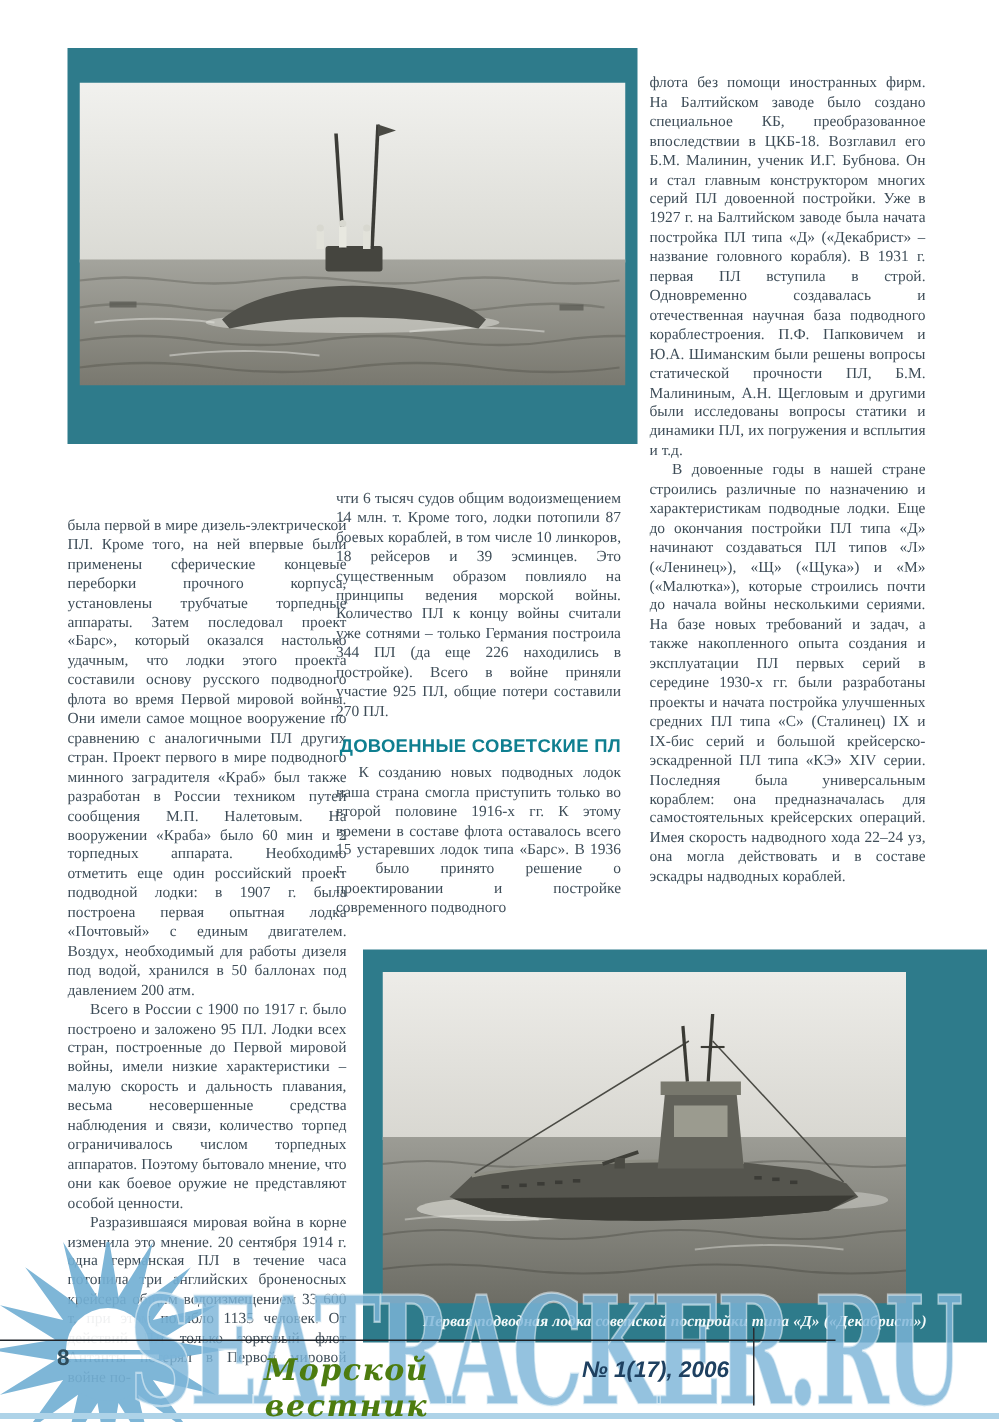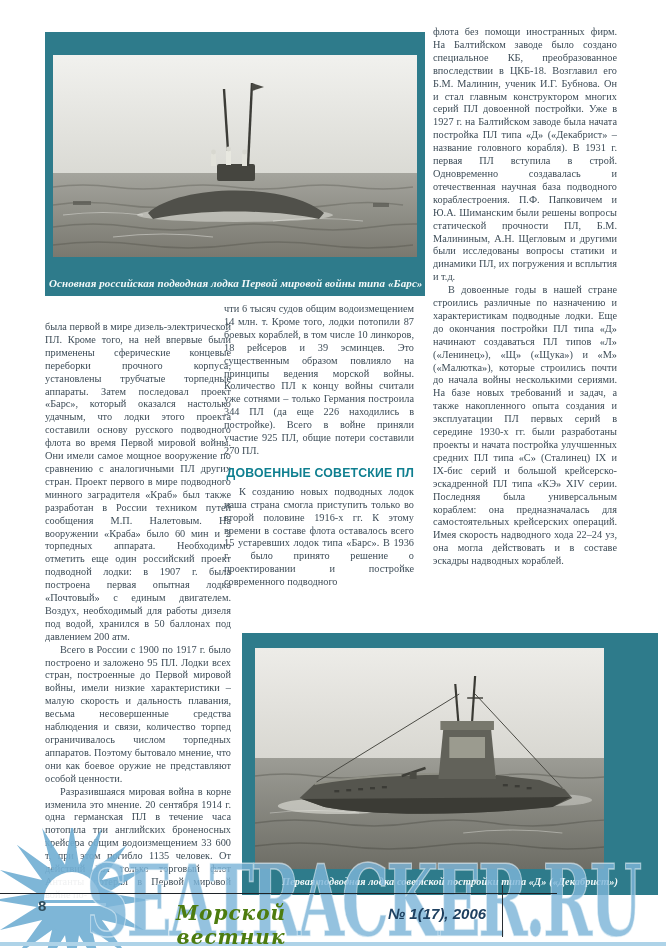--- a/index.html
+++ b/index.html
@@ -16,21 +16,21 @@
   .photo svg{display:block;width:100%;height:100%;}
   .photo-caption{
     position:absolute;left:4px;right:4px;bottom:7px;text-align:center;
     color:#f4fafa;font-style:italic;font-weight:bold;font-size:11px;
     font-family:"Liberation Serif", serif;letter-spacing:.1px;white-space:nowrap;
   }
   #photo-bottom .photo-caption{font-size:10.3px;bottom:8px;}
   
   .col{
     position:absolute;color:#3e4d58;font-size:10.3px;line-height:12.9px;
-    text-align:justify;overflow:hidden;
+    text-align:justify;overflow:hidden;margin-top:24px;
   }
   .col p{margin:0;}
   .col p.indent{text-indent:15px;}
   #col-left{left:45px;top:321px;width:186px;height:622px;}
   #col-middle{left:224px;top:303px;width:190px;height:310px;}
   #col-right{left:433px;top:26px;width:184px;height:594px;}
   .section-heading{
     margin:9px 0 6px 0;color:#0f7f90;font-family:"Liberation Sans", sans-serif;
     font-weight:bold;font-size:12.3px;letter-spacing:.2px;text-align:right;
   }
@@ -101,21 +101,20 @@
         <line x1="195" y1="111" x2="199" y2="28" stroke="#3c3c37" stroke-width="2.4"></line>
         <path d="M199,28 l12,4 l-12,4 Z" fill="#4a4a44"></path>
         <rect x="158" y="99" width="5" height="12" fill="#e2e2da"></rect>
         <rect x="173" y="96" width="5" height="14" fill="#e8e8e0"></rect>
         <rect x="189" y="99" width="5" height="12" fill="#e2e2da"></rect>
         <circle cx="160.5" cy="97" r="2.4" fill="#d8d8d0"></circle>
         <circle cx="175.5" cy="94" r="2.4" fill="#d8d8d0"></circle>
         <circle cx="191.5" cy="97" r="2.4" fill="#d8d8d0"></circle>
       </svg>
     </div>
-    <div class="photo-caption">Основная российская подводная лодка Первой мировой войны типа «Барс»</div>
   </div>
 
   <div class="col" id="col-right">
     <p>флота без помощи иностранных фирм. На Балтийском заводе было создано специальное КБ, преобразованное впоследствии в ЦКБ-18. Возглавил его Б.М. Малинин, ученик И.Г. Бубнова. Он и стал главным конструктором многих серий ПЛ довоенной постройки. Уже в 1927 г. на Балтийском заводе была начата постройка ПЛ типа «Д» («Декабрист» – название головного корабля). В 1931 г. первая ПЛ вступила в строй. Одновременно создавалась и отечественная научная база подводного кораблестроения. П.Ф. Папковичем и Ю.А. Шиманским были решены вопросы статической прочности ПЛ, Б.М. Малининым, А.Н. Щегловым и другими были исследованы вопросы статики и динамики ПЛ, их погружения и всплытия и т.д.</p>
     <p class="indent">В довоенные годы в нашей стране строились различные по назначению и характеристикам подводные лодки. Еще до окончания постройки ПЛ типа «Д» начинают создаваться ПЛ типов «Л» («Ленинец»), «Щ» («Щука») и «М» («Малютка»), которые строились почти до начала войны несколькими сериями. На базе новых требований и задач, а также накопленного опыта создания и эксплуатации ПЛ первых серий в середине 1930-х гг. были разработаны проекты и начата постройка улучшенных средних ПЛ типа «С» (Сталинец) IX и IX-бис серий и большой крейсерско-эскадренной ПЛ типа «КЭ» XIV серии. Последняя была универсальным кораблем: она предназначалась для самостоятельных крейсерских операций. Имея скорость надводного хода 22–24 уз, она могла действовать и в составе эскадры надводных кораблей.</p>
   </div>
 
   <div class="col" id="col-left">
     <p>была первой в мире дизель-электрической ПЛ. Кроме того, на ней впервые были применены сферические концевые переборки прочного корпуса, установлены трубчатые торпедные аппараты. Затем последовал проект «Барс», который оказался настолько удачным, что лодки этого проекта составили основу русского подводного флота во время Первой мировой войны. Они имели самое мощное вооружение по сравнению с аналогичными ПЛ других стран. Проект первого в мире подводного минного заградителя «Краб» был также разработан в России техником путей сообщения М.П. Налетовым. На вооружении «Краба» было 60 мин и 2 торпедных аппарата. Необходимо отметить еще один российский проект подводной лодки: в 1907 г. была построена первая опытная лодка «Почтовый» с единым двигателем. Воздух, необходимый для работы дизеля под водой, хранился в 50 баллонах под давлением 200 атм.</p>
     <p class="indent">Всего в России с 1900 по 1917 г. было построено и заложено 95 ПЛ. Лодки всех стран, построенные до Первой мировой войны, имели низкие характеристики – малую скорость и дальность плавания, весьма несовершенные средства наблюдения и связи, количество торпед ограничивалось числом торпедных аппаратов. Поэтому бытовало мнение, что они как боевое оружие не представляют особой ценности.</p>

